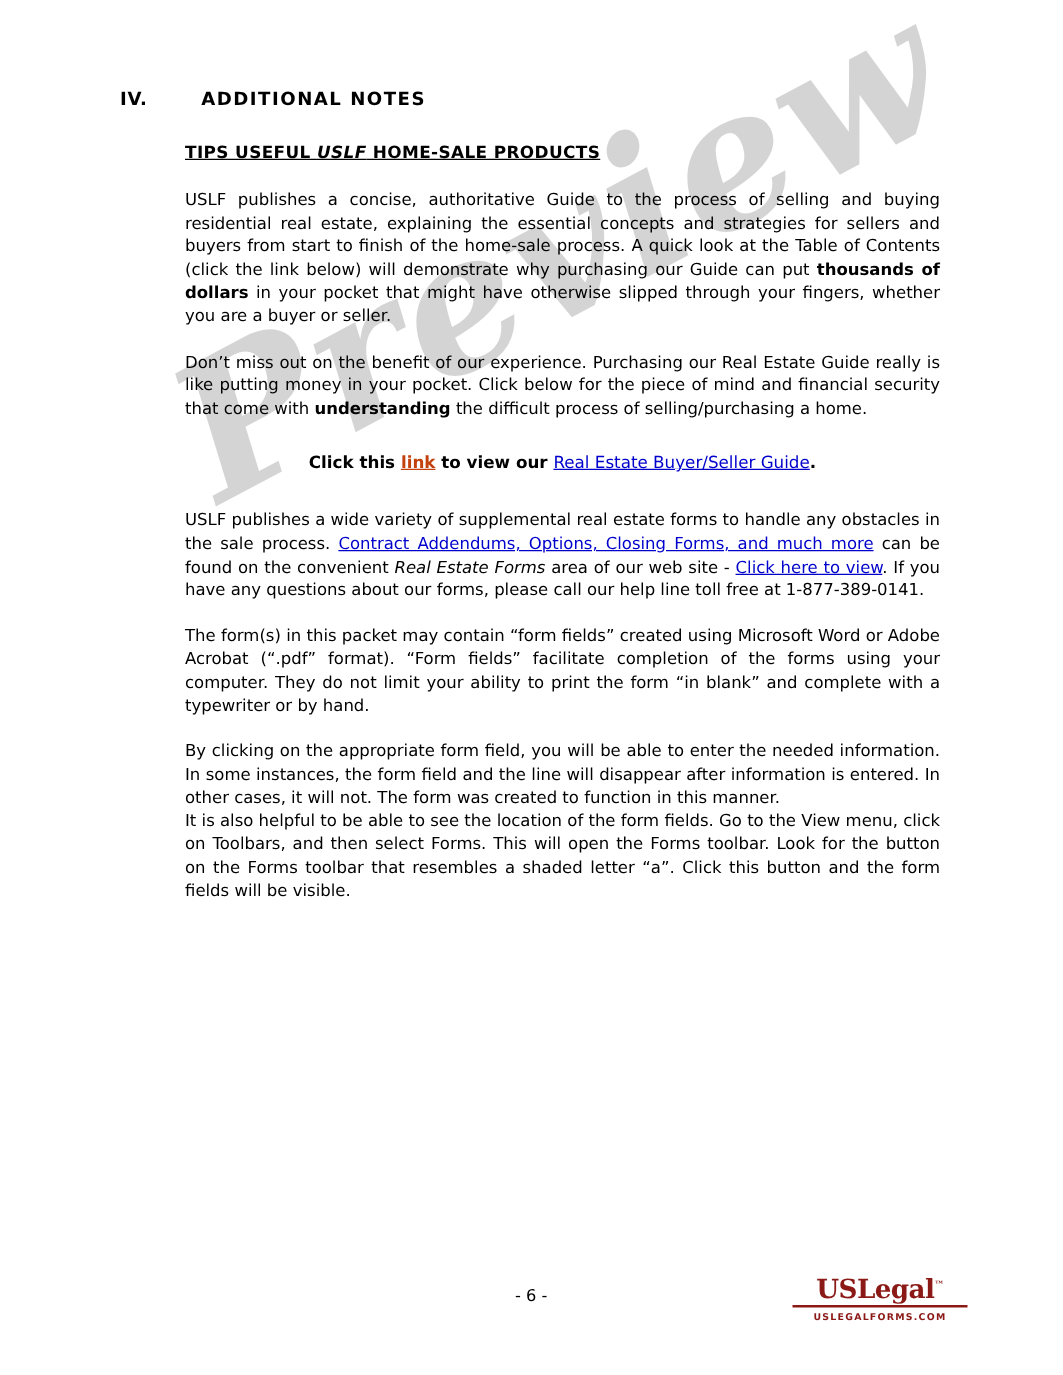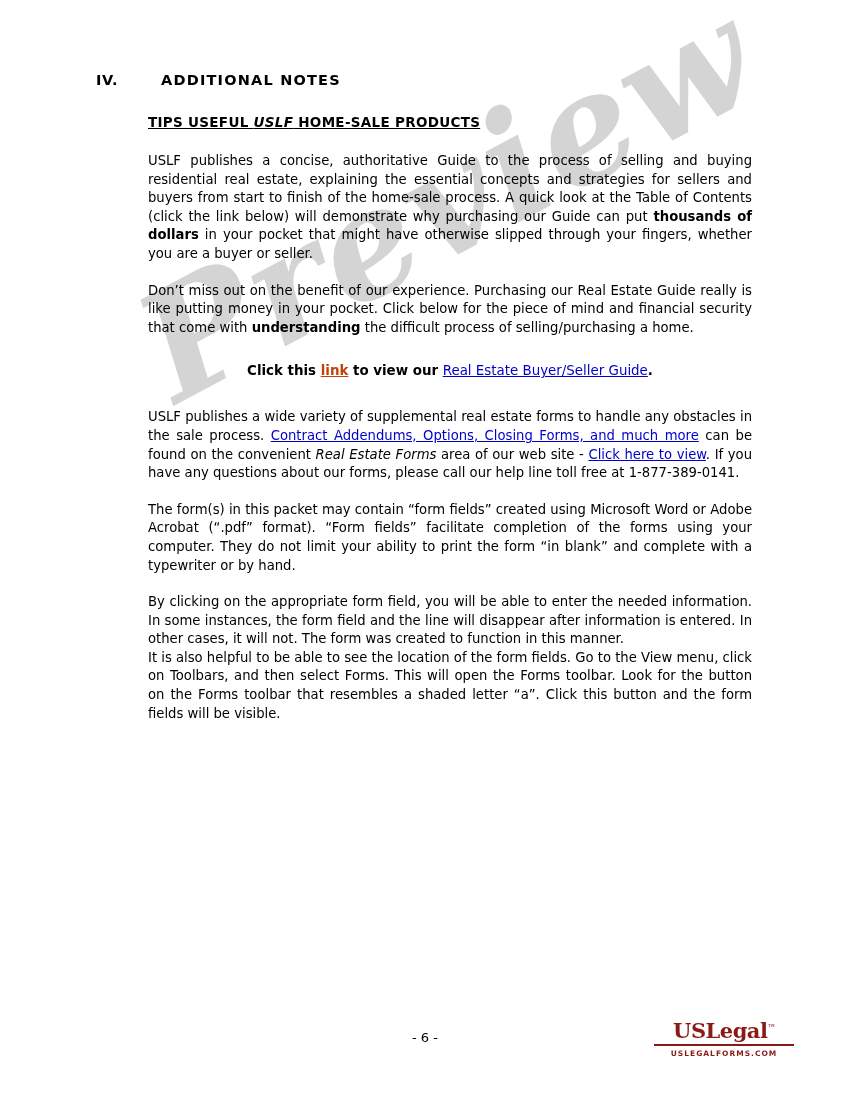--- a/index.html
+++ b/index.html
@@ -121,21 +121,21 @@
     position: absolute;
     left: 0;
     right: 0;
     top: 1030px;
     text-align: center;
     font-size: 13px;
     color: #000;
   }
   .logo {
     position: absolute;
-    right: 56px;
+    right: 76px;
     top: 1016px;
     width: 140px;
     text-align: center;
   }
   .logo-main {
     font-family: "DejaVu Serif", serif;
     font-size: 21px;
     font-weight: bold;
     color: #8b1a17;
     letter-spacing: -0.5px;

